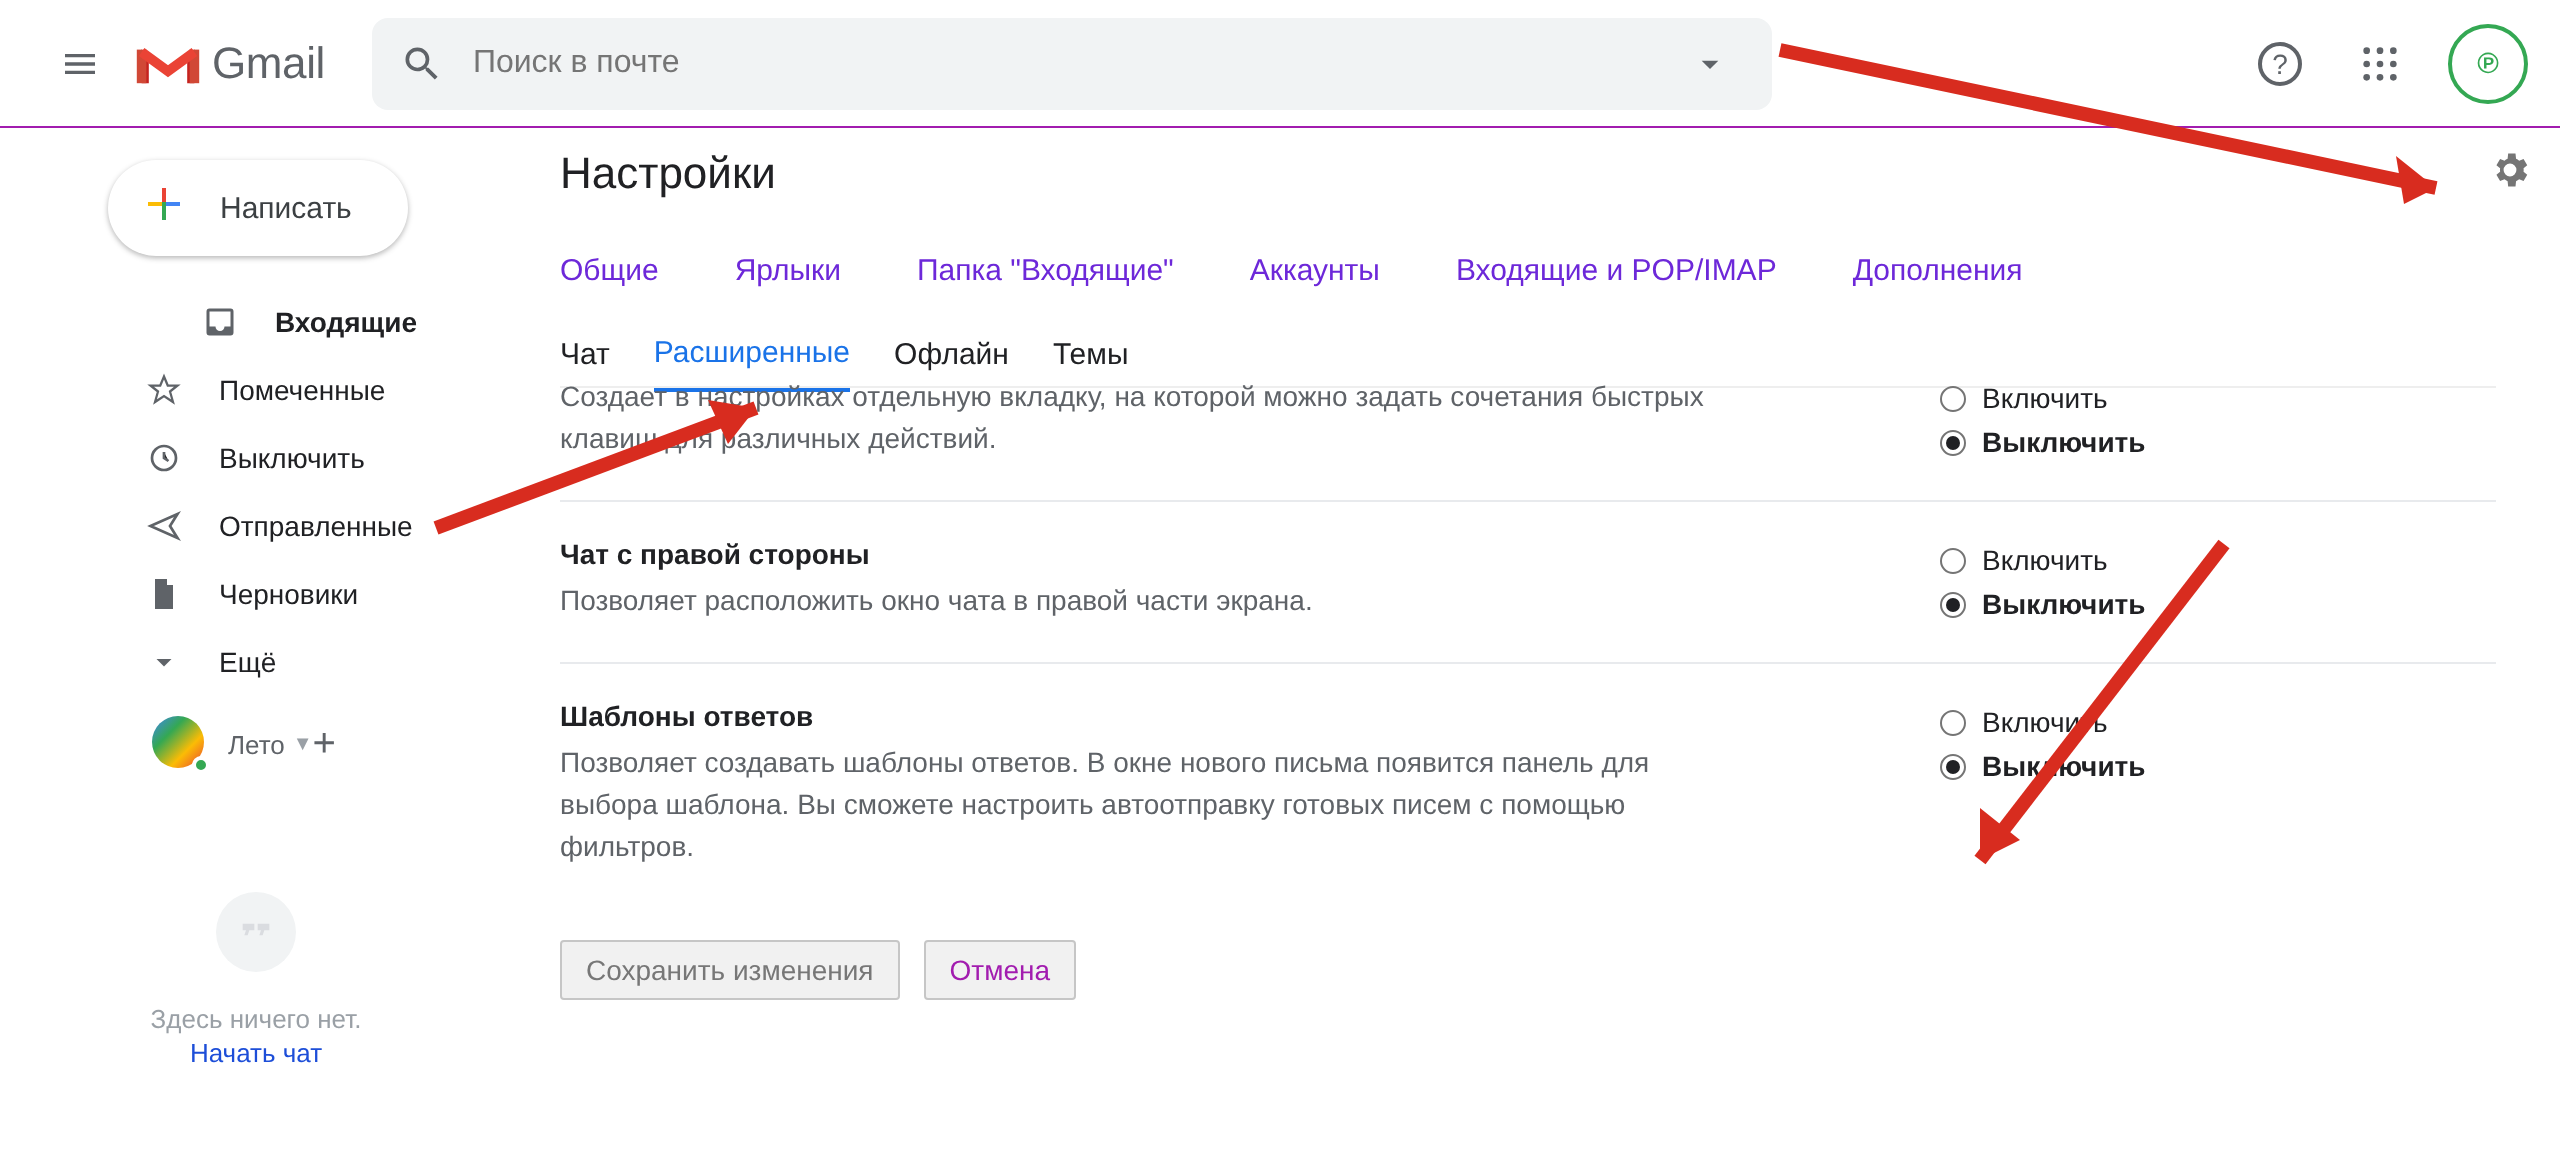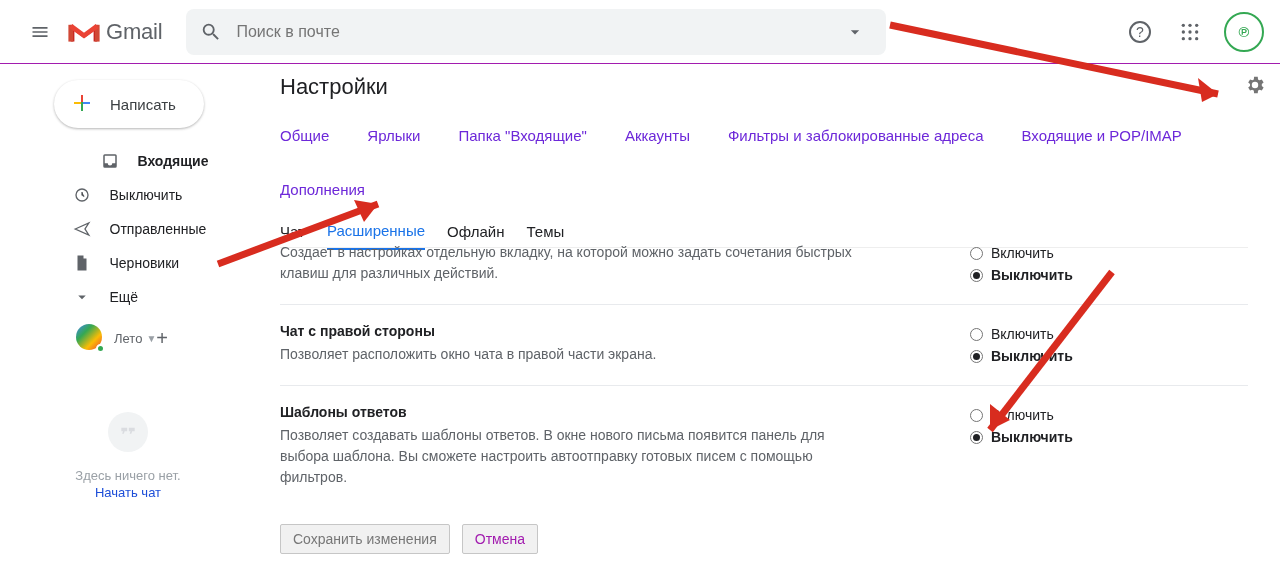--- a/index.html
+++ b/index.html
@@ -142,20 +142,28 @@
         <span class="ic">
             <svg width="18" height="18" viewBox="0 0 24 24">
               <path fill="#5f6368" d="M19 3H5a2 2 0 00-2 2v14a2 2 0 002 2h14a2 2 0 002-2V5a2 2 0 00-2-2zm0 12h-4a3 3 0 01-6 0H5V5h14v10z"></path>
             </svg>
           </span>
         <span>Входящие</span>
       </div>
       <div class="nav-item">
         <span class="ic">
             <svg width="18" height="18" viewBox="0 0 24 24">
+              <path fill="none" stroke="#5f6368" stroke-width="1.5" d="M12 3l2.5 6H21l-5 4 2 7-6-4-6 4 2-7-5-4h6.5z"></path>
+            </svg>
+          </span>
+        <span>Помеченные</span>
+      </div>
+      <div class="nav-item">
+        <span class="ic">
+            <svg width="18" height="18" viewBox="0 0 24 24">
               <circle cx="12" cy="12" r="8" fill="none" stroke="#5f6368" stroke-width="1.8"></circle>
               <path stroke="#5f6368" stroke-width="1.8" d="M12 8v4l3 2"></path>
             </svg>
           </span>
         <span>Выключить</span>
       </div>
       <div class="nav-item">
         <span class="ic">
             <svg width="18" height="18" viewBox="0 0 24 24">
               <path fill="none" stroke="#5f6368" stroke-width="1.8" d="M3 12l18-8-5 8 5 8z"></path>
@@ -206,21 +214,20 @@
           <path fill="#757575" d="M19.4 13a7.5 7.5 0 000-2l2-1.6-2-3.4-2.4.9a7.4 7.4 0 00-1.7-1L15 3h-4l-.3 2.9a7.4 7.4 0 00-1.7 1l-2.4-.9-2 3.4L6.6 11a7.5 7.5 0 000 2l-2 1.6 2 3.4 2.4-.9a7.4 7.4 0 001.7 1L11 21h4l.3-2.9a7.4 7.4 0 001.7-1l2.4.9 2-3.4zM12 15.5A3.5 3.5 0 1115.5 12 3.5 3.5 0 0112 15.5z"></path>
         </svg>
     </div>
     <div class="settings-title">Настройки</div>
 
     <div class="tabs">
       <div class="tab">Общие</div>
       <div class="tab">Ярлыки</div>
       <div class="tab">Папка "Входящие"</div>
       <div class="tab">Аккаунты</div>
-      <div class="tab">Фильтры и заблокированные адреса</div>
       <div class="tab">Входящие и POP/IMAP</div>
       <div class="tab">Дополнения</div>
     </div>
     <div class="tabs-row2">
       <div class="tab">Чат</div>
       <div class="tab active">Расширенные</div>
       <div class="tab">Офлайн</div>
       <div class="tab">Темы</div>
     </div>
 

